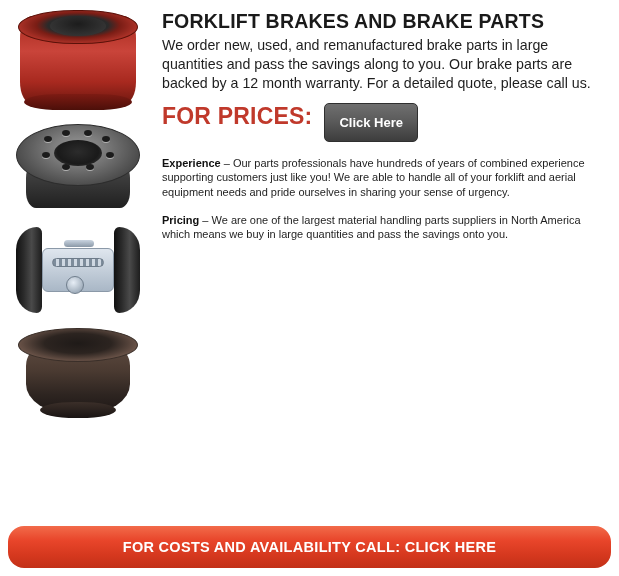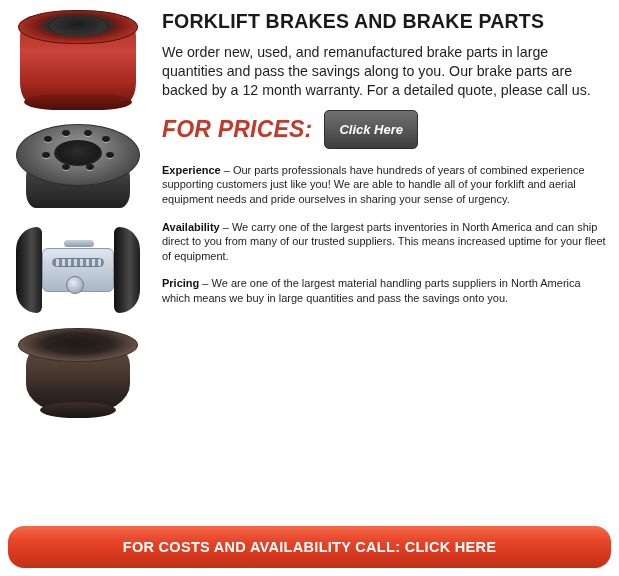--- a/index.html
+++ b/index.html
@@ -191,36 +191,35 @@
     width: 76px; height: 16px;
     background: linear-gradient(180deg,#3b2f29,#191413);
     border-radius: 40px / 9px;
   }
 
   
   h1.title {
     font-size: 19.5px;
     font-weight: bold;
     color: #1a1a1a;
-    margin: 2px 0 11px 0;
+    margin: 2px 0 4px 0;
     letter-spacing: 0.2px;
     line-height: 1.15;
   }
   p.intro {
     font-size: 14.2px;
     line-height: 1.32;
     margin: 0 0 10px 0;
     color: #1e1e1e;
   }
   .prices-row {
     display: flex;
-    align-items: center;
+    align-items: flex-start;
     gap: 12px;
     margin: 4px 0 14px 0;
-    font-style: italic;
   }
   .prices-label {
     font-size: 23px;
     font-weight: bold;
     color: #c0392b;
     letter-spacing: 0.2px;
   }
   .click-here-btn {
     display: inline-block;
     background: linear-gradient(180deg,#6f6f6f 0%, #5b5b5b 45%, #3d3d3d 100%);
@@ -317,23 +316,20 @@
 
       <div class="prices-row">
         <span class="prices-label">FOR PRICES:</span>
         <a class="click-here-btn" href="#">Click Here</a>
       </div>
 
       <p class="feature">
         <b>Experience</b><span> – </span><span>Our parts professionals have hundreds of years of combined experience supporting customers just like you!  We are able to handle all of your forklift and aerial equipment needs and pride ourselves in sharing your sense of urgency.</span>
       </p>
 
-      <p class="feature">
-        <b>Availability</b><span> – </span><span>We carry one of the largest parts inventories in North America and can ship direct to you from many of our trusted suppliers. This means increased uptime for your fleet of equipment.</span>
-      </p>
 
 
 
       <p class="feature">
         <b>Pricing</b><span> – </span><span>We are one of the largest material handling parts suppliers in North America which means we buy in large quantities and pass the savings onto you.</span>
       </p>
 
     </div>
   </div>
 

